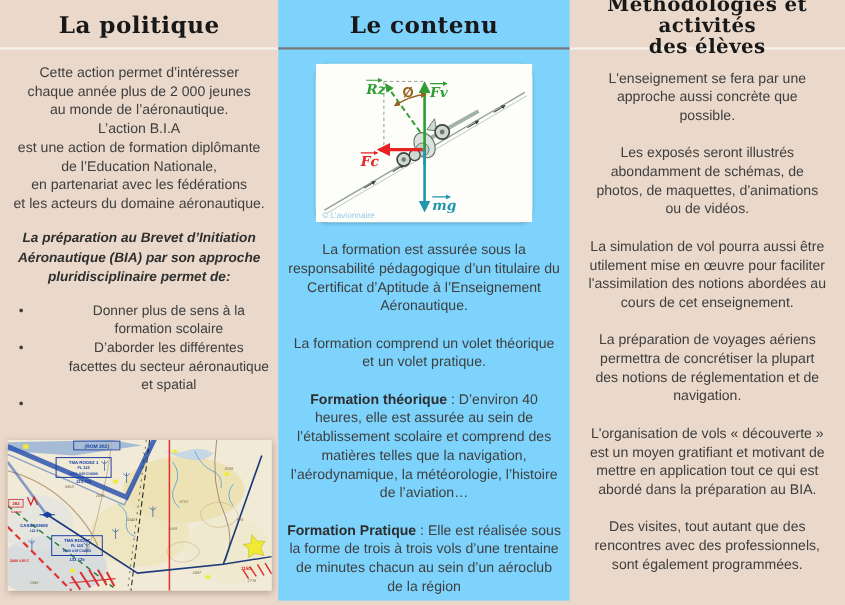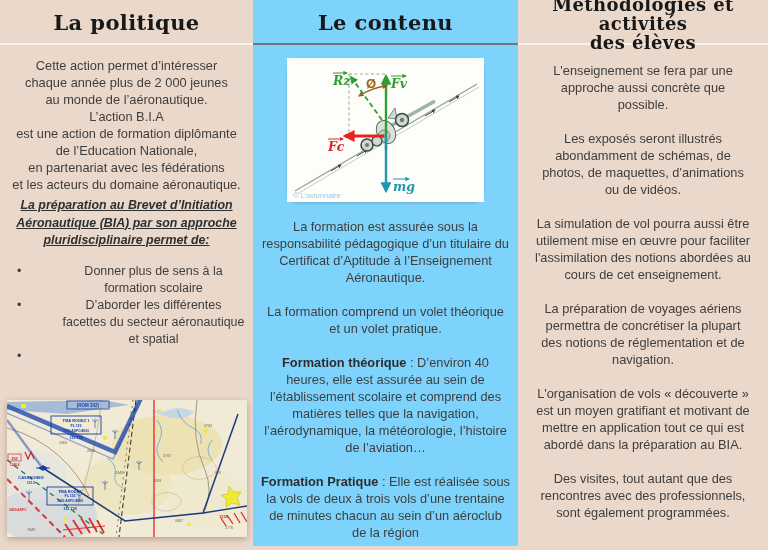--- a/index.html
+++ b/index.html
@@ -17,22 +17,22 @@
              letter-spacing:.4px;color:#181818;border-bottom:2px solid #f8f3ec;}
   .col-mid .col-title{border-bottom:2px solid #757575;}
   .col-title.two{font-size:18px;line-height:19px;white-space:pre-line;padding-top:4px;}
 
   .body-p{font-size:12.8px;line-height:17px;text-align:center;margin:17px 16px 0;
           white-space:pre-line;}
   .col-mid .body-p{margin:17px 8px 0;}
   .col-mid .body-p.first{margin-top:16px;}
   .intro{font-size:12.8px;line-height:17px;text-align:center;margin:12px 3px 0;
          white-space:pre-line;}
-  .lead{font-size:12.4px;line-height:17.5px;text-align:center;margin:4px 2px 0;
-        font-style:italic;text-decoration:underline;font-weight:600;color:#2f2f2f;}
+  .lead{font-size:12.4px;line-height:17.5px;text-align:center;margin:15px 2px 0;
+        font-style:italic;font-weight:600;color:#2f2f2f;}
   .bullets{list-style:none;margin:13px 0 0;padding:0;}
   .bullets li{display:flex;font-size:12.5px;line-height:17px;}
   .bullets .dot{width:30px;padding-left:17px;box-sizing:border-box;flex:none;}
   .bullets .li-text{flex:1;text-align:center;padding-right:8px;margin-left:32px;}
 
   .map-wrap{position:absolute;left:7px;top:400px;width:240px;height:137px;
             box-shadow:0 2px 6px rgba(90,60,40,.35);background:#f0ead7;}
   .diagram-wrap{width:197px;height:144px;margin:13px auto 0;background:#fdfdf9;
                 box-shadow:0 1px 3px rgba(0,0,0,.18);border-radius:12px;}
   svg{display:block;}
@@ -245,21 +245,21 @@
           <text x="106" y="133" class="dlabel" fill="#2097ae">mg</text>
           <line x1="106" y1="121" x2="122" y2="121" stroke="#2097ae" stroke-width="1" marker-end="url(#ah-t)"></line>
         </g>
         <text x="6" y="140" font-size="7.5" fill="#96cbe8">© L’avionnaire</text>
       </svg>
     </div>
 
     <p class="body-p first">La formation est assurée sous la responsabilité pédagogique d’un titulaire du Certificat d’Aptitude à l’Enseignement Aéronautique.</p>
     <p class="body-p">La formation comprend un volet théorique et un volet pratique.</p>
     <p class="body-p"><strong>Formation théorique</strong><span> : D’environ 40 heures, elle est assurée au sein de l’établissement scolaire et comprend des matières telles que la navigation, l’aérodynamique, la météorologie, l’histoire de l’aviation…</span></p>
-    <p class="body-p"><strong>Formation Pratique</strong><span> : Elle est réalisée sous la vols de deux à trois vols d’une trentaine de minutes chacun au sein d’un aéroclub de la région</span></p>
+    <p class="body-p"><strong>Formation Pratique</strong><span> : Elle est réalisée sous la forme de trois à trois vols d’une trentaine de minutes chacun au sein d’un aéroclub de la région</span></p>
   </section>
 
   <section class="col col-right">
     <h1 class="col-title two">Méthodologies et activités
 des élèves</h1>
     <p class="body-p">L'enseignement se fera par une approche aussi concrète que possible.</p>
     <p class="body-p">Les exposés seront illustrés abondamment de schémas, de photos, de maquettes, d'animations ou de vidéos.</p>
     <p class="body-p">La simulation de vol pourra aussi être utilement mise en œuvre pour faciliter l'assimilation des notions abordées au cours de cet enseignement.</p>
     <p class="body-p">La préparation de voyages aériens permettra de concrétiser la plupart des notions de réglementation et de navigation.</p>
     <p class="body-p">L'organisation de vols « découverte » est un moyen gratifiant et motivant de mettre en application tout ce qui est abordé dans la préparation au BIA.</p>

